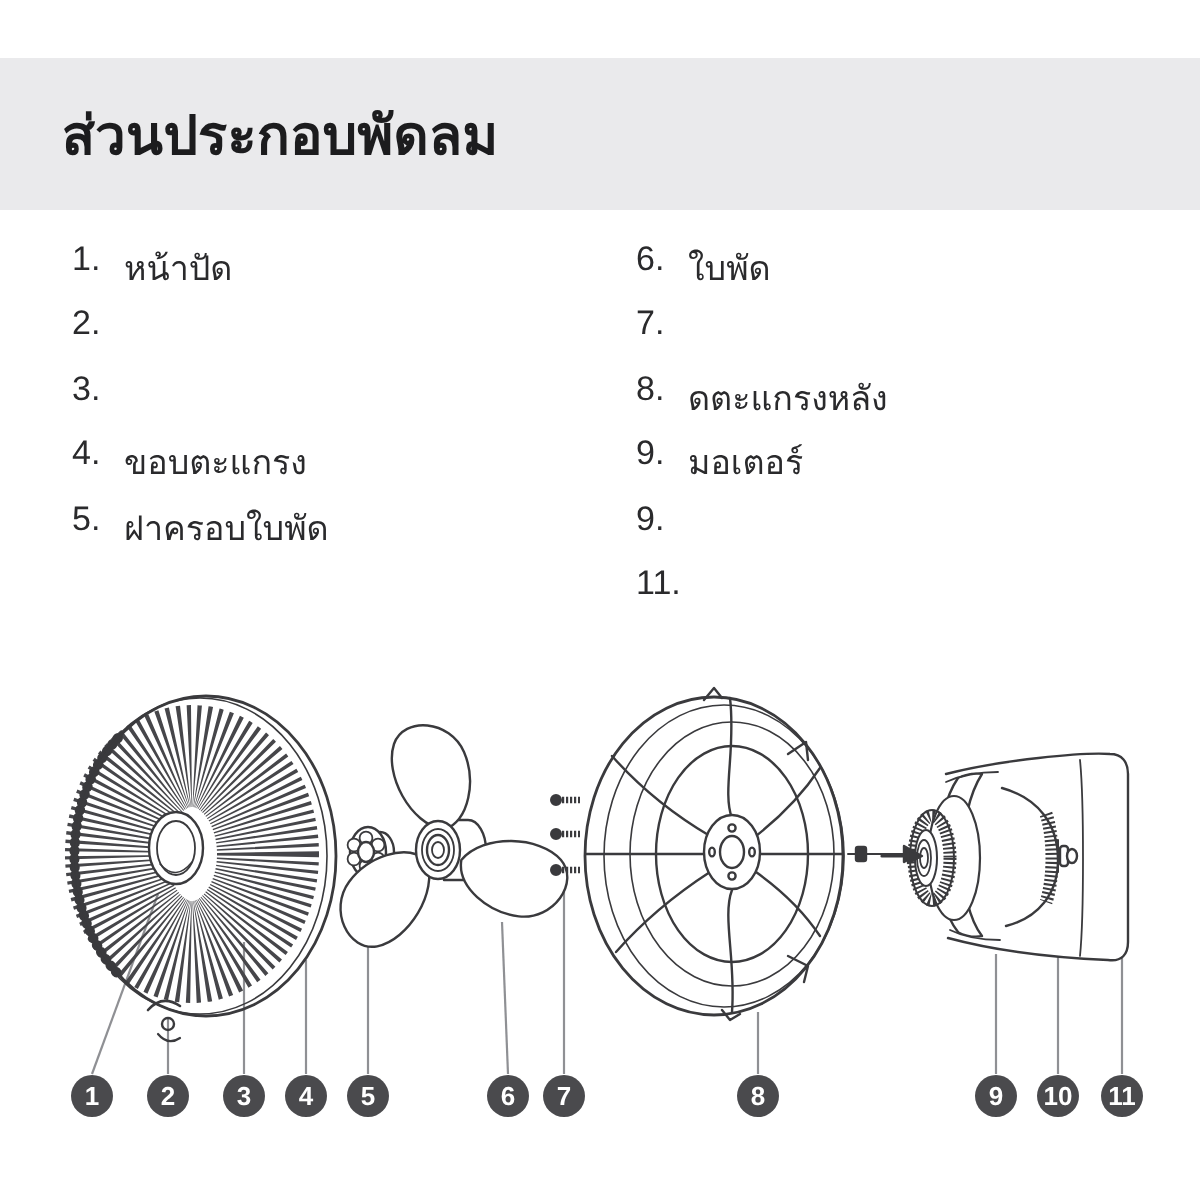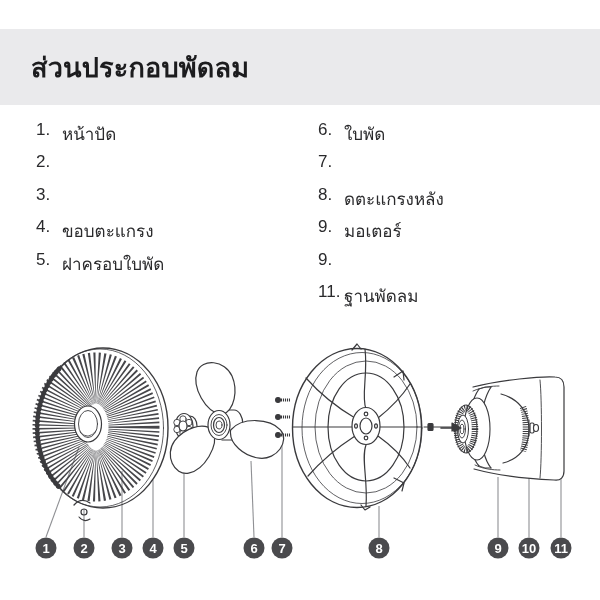--- a/index.html
+++ b/index.html
@@ -73,21 +73,20 @@
       </div>
     <div class="row">
         <span class="num">9.</span>
         <span class="lbl">มอเตอร์</span>
       </div>
     <div class="row">
         <span class="num">9.</span>
       </div>
     <div class="row">
         <span class="num">11.</span>
-        <span class="lbl">ฐานพัดลม</span>
       </div>
   </div>
 
   <svg class="diagram" viewBox="0 330 600 250">
 
     <g class="leader">
       <line x1="46" y1="537" x2="79" y2="447"></line>
       <line x1="84" y1="537" x2="84" y2="509"></line>
       <line x1="122" y1="537" x2="122" y2="471"></line>
       <line x1="153" y1="537" x2="153" y2="480"></line>

